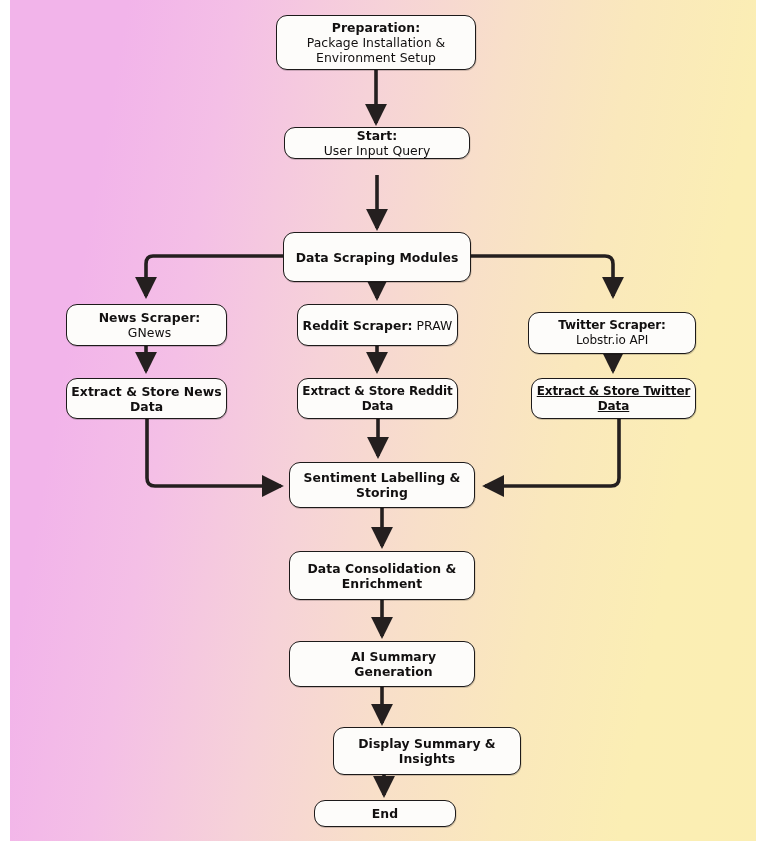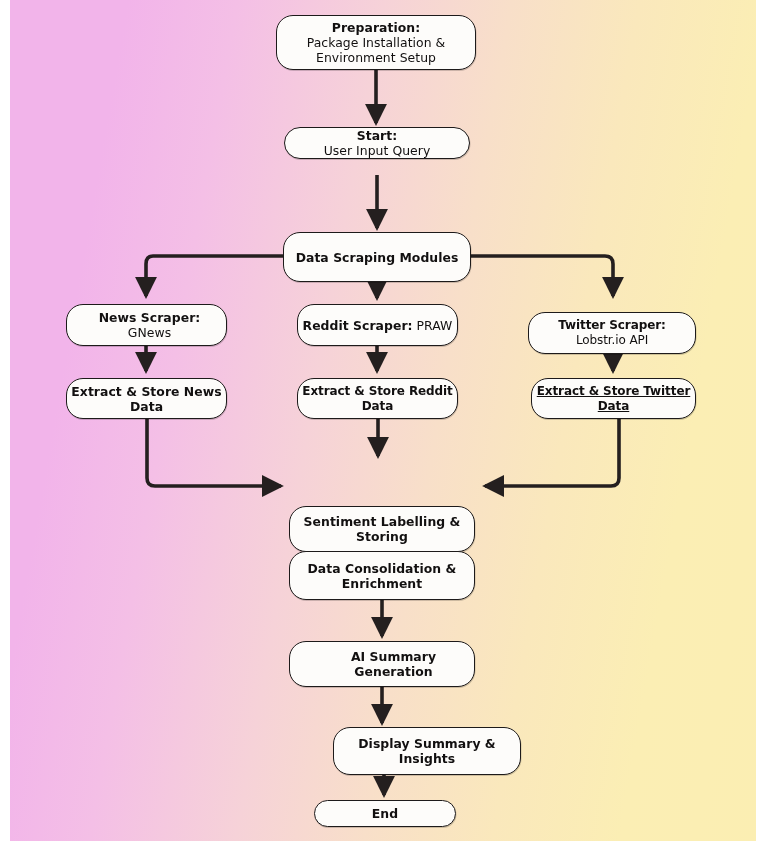--- a/index.html
+++ b/index.html
@@ -59,21 +59,21 @@
     height: 841px;
     pointer-events: none;
   }
 
   
   .node {
     position: absolute;
     box-sizing: border-box;
     background: #fdfcfa;
     border: 1.6px solid #1d1a1a;
-    border-radius: 17px;
+    border-radius: 11px;
     display: flex;
     align-items: center;
     justify-content: center;
     text-align: center;
     color: #121010;
     font-size: 12.4px;
     line-height: 15px;
     letter-spacing: 0.05px;
     padding: 2px 4px;
     box-shadow: 0.5px 1px 0 rgba(0,0,0,0.18);
@@ -186,21 +186,21 @@
       <span class="b">Extract &amp; Store Reddit Data</span>
     </span>
   </div>
 
   <div class="node tight" style="left:531px; top:378px; width:165px; height:41px;text-decoration:underline;">
     <span class="inner">
       <span class="b">Extract &amp; Store Twitter Data</span>
     </span>
   </div>
 
-  <div class="node" style="left:289px; top:462px; width:186px; height:46px;margin-top:44px;">
+  <div class="node" style="left:289px; top:462px; width:186px; height:46px;">
     <span class="inner">
       <span class="b">Sentiment Labelling &amp; Storing</span>
     </span>
   </div>
 
   <div class="node" style="left:289px; top:551px; width:186px; height:49px;">
     <span class="inner">
       <span class="l1 b">Data Consolidation &amp;</span>
       <span class="l2 b">Enrichment</span>
     </span>

